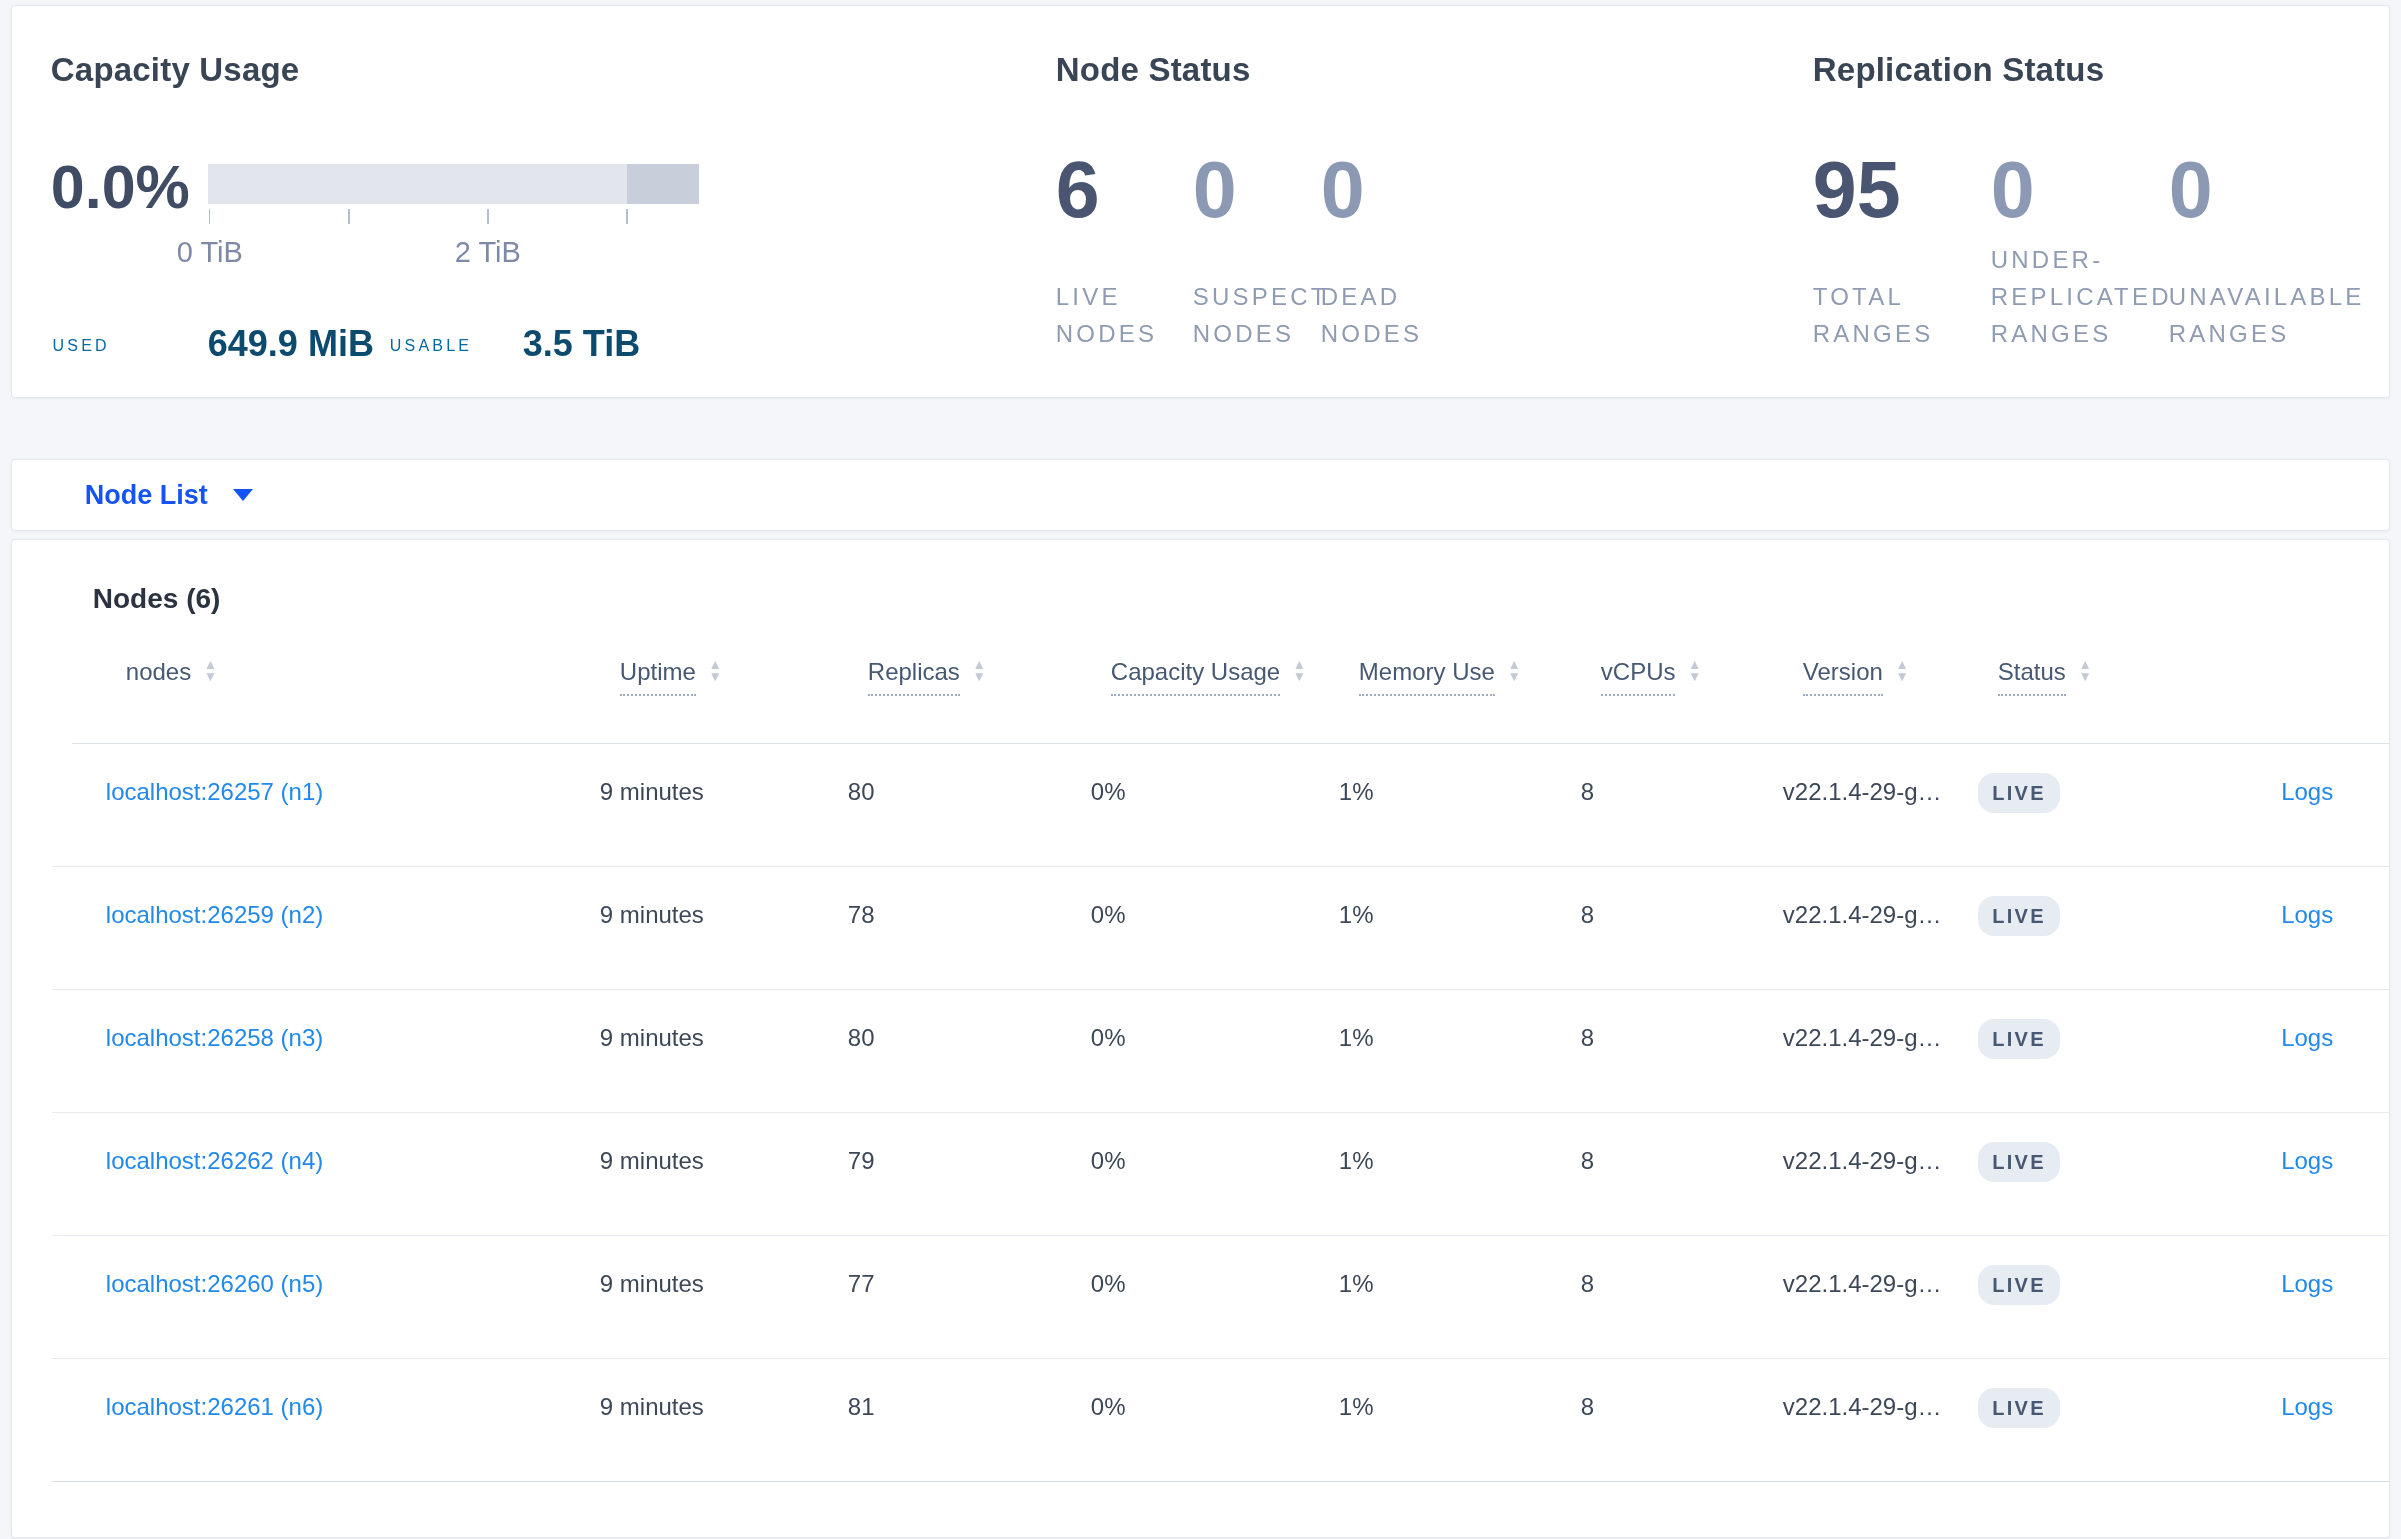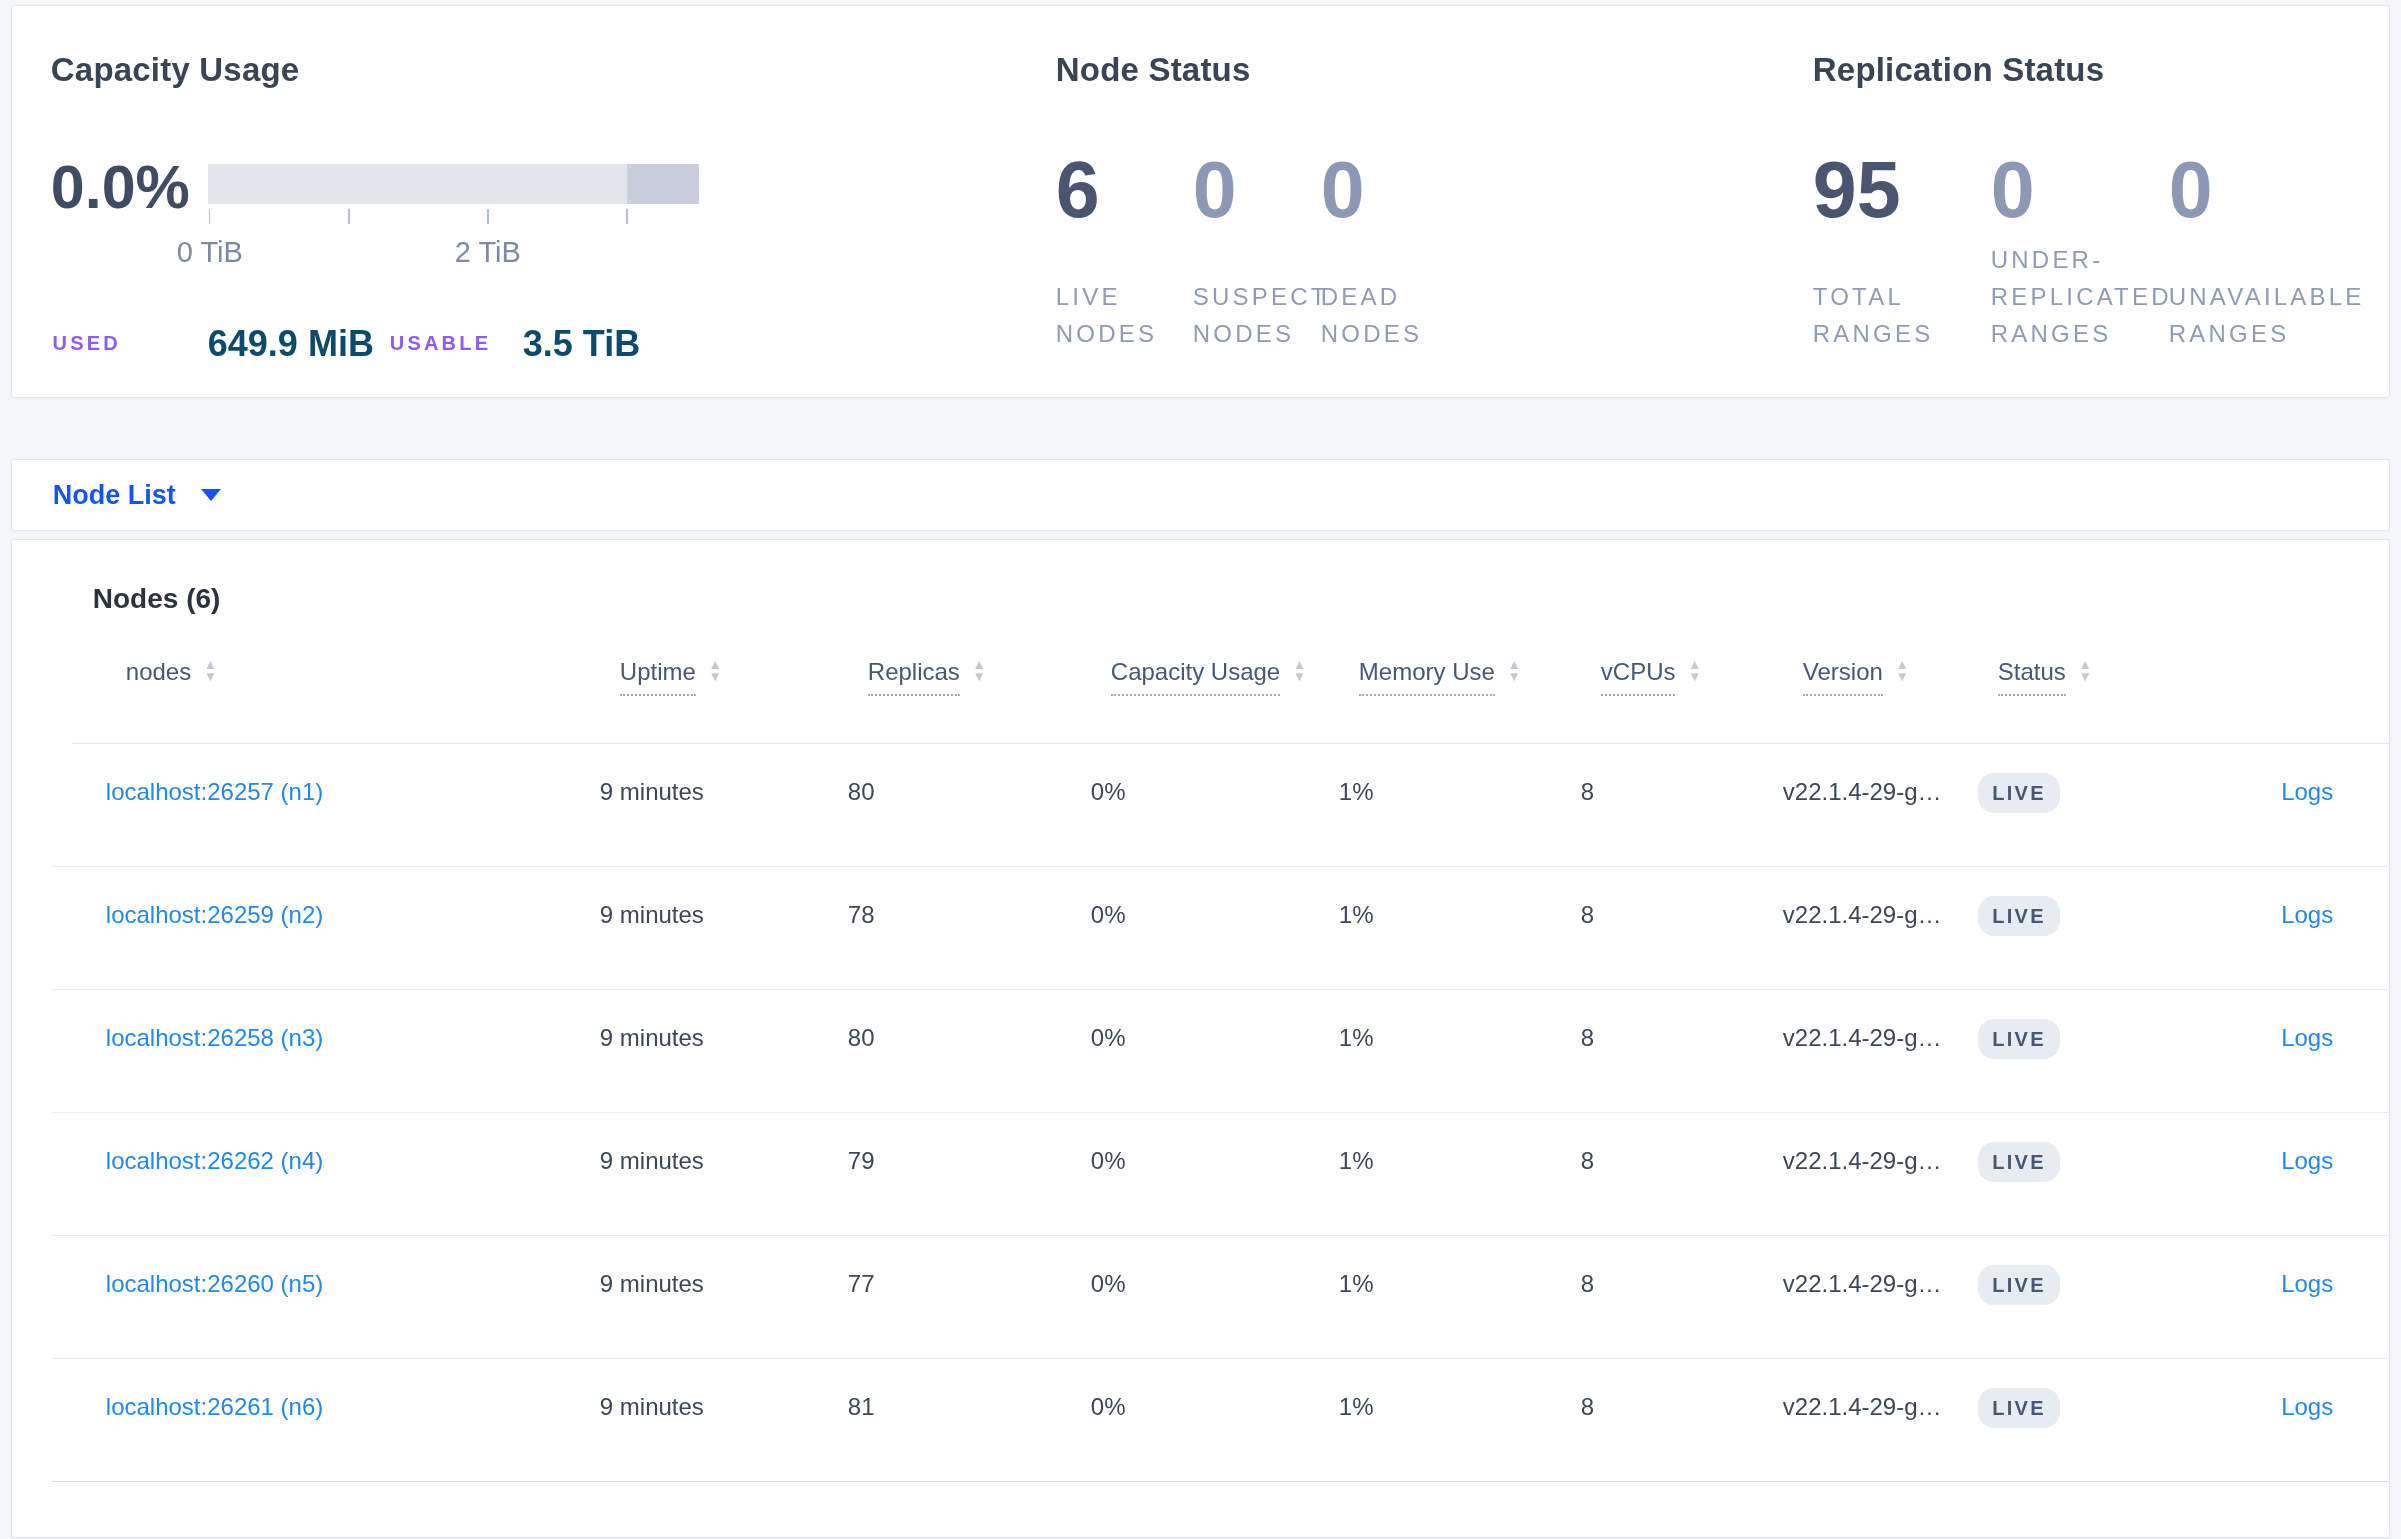--- a/index.html
+++ b/index.html
@@ -51,21 +51,21 @@
   .tick {
     position: absolute; top: 0; width: 1.8px; height: 14.4px; background: #b4bdcf;
   }
   .tick-label {
     position: absolute; top: 27px; width: 108px;
     text-align: center; font-size: 29px; color: #7e8aa5;
   }
   .cap-stats { position: absolute; left: 0; top: 311px; width: 100%; height: 45px; }
   .cap-lbl {
     position: absolute; bottom: 7.2px;
-    font-size: 20px; letter-spacing: 3.2px; color: #8b5cf6; font-weight: bold;
+    font-size: 16px; letter-spacing: 3.2px; color: #0369a1;
   }
   .cap-val {
     position: absolute; bottom: 0;
     font-size: 36px; font-weight: 700; color: #0c4a6e; line-height: 1;
   }
   
   .stats-row { position: absolute; left: 0; top: 148px; display: flex; }
   .stat-col { display: flex; flex-direction: column; justify-content: space-between; height: 198px; }
   .stat-value { font-size: 79px; font-weight: 600; line-height: 0.9; color: #8c99b4; }
   .stat-value.em { color: #4a5671; }
@@ -74,21 +74,21 @@
     color: #8f9bb3; padding-right: 27px;
   }
   
   .view-bar {
     margin-top: 61px;
     height: 72px;
     display: flex; align-items: center;
     padding-left: 41px;
   }
   .view-toggle { display: flex; align-items: center; cursor: pointer; }
-  .view-label { font-size: 27px; font-weight: 700; color: #1454f4; }
+  .view-label { font-size: 27px; font-weight: 700; color: #1454f4; margin-left: 32px; }
   .caret-down {
     width: 0; height: 0; margin-left: 25px;
     border-left: 10px solid transparent;
     border-right: 10px solid transparent;
     border-top: 12.6px solid #1454f4;
   }
   
   .nodes-panel { margin-top: 7.2px; height: 999px; overflow: hidden; }
   .nodes-title {
     margin: 43px 0 0 41px;

